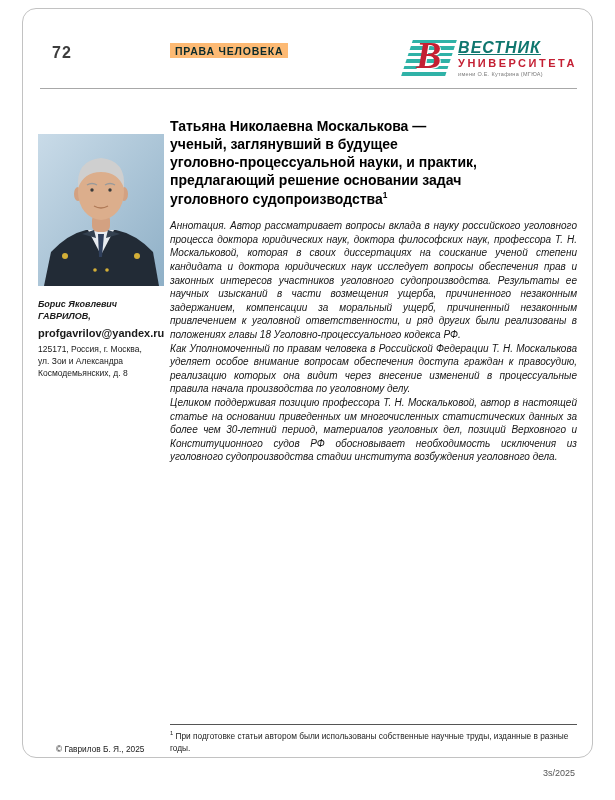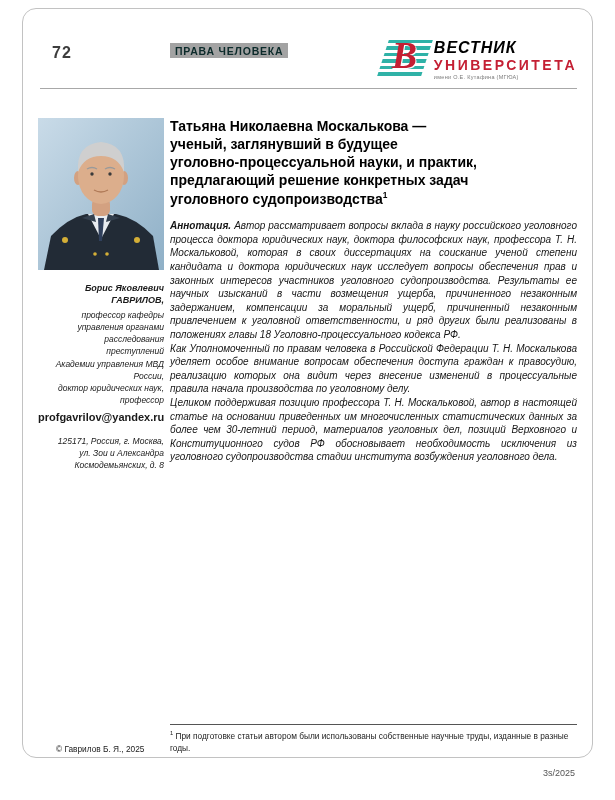--- a/index.html
+++ b/index.html
@@ -16,58 +16,58 @@
     border:1px solid #c2c2c2; border-radius:14px; pointer-events:none;
   }
   
   .page-number {
     position:absolute; left:52px; top:44px;
     font-size:16px; font-weight:bold; color:#3d3d3d; letter-spacing:1px;
   }
   .section-title { position:absolute; left:170px; top:43px; }
   .strip {
     display:block; width:max-content;
-    background:#a3a3a3; color:#0c2b2b;
+    background:#fdba74; color:#0c2b2b;
     font-size:10.5px; font-weight:600; letter-spacing:0.8px;
     padding:2px 5px 1px; margin-bottom:2px;
   }
   .logo { position:absolute; right:38px; top:40px; display:flex; align-items:flex-start; gap:7px; }
   .logo-mark { position:relative; width:44px; height:36px; }
   .stripes {
     position:absolute; inset:0; transform:skewX(-18deg);
     background:repeating-linear-gradient(180deg,#2fb2a7 0 3.5px,#ffffff 3.5px 6.5px);
   }
   .logo-letter {
     position:absolute; left:9px; top:-5px;
     font-family:"Liberation Serif", serif;
     font-size:38px; line-height:40px; font-weight:bold; font-style:italic;
     color:#c41f33; text-shadow:1px 1px 0 #ffffff;
   }
-  .logo-name { color:#000000; font-weight:bold; font-style:italic; font-size:16px; letter-spacing:1px; line-height:1; }
-  .logo-name2 { color:#c41f33; font-weight:bold; font-size:14px; letter-spacing:2.5px; margin-top:2px; line-height:1; }
+  .logo-name { color:#0f766e; font-weight:bold; font-style:italic; font-size:16px; letter-spacing:1px; line-height:1;text-decoration:underline; }
+  .logo-name2 { color:#c41f33; font-weight:bold; font-size:11px; letter-spacing:2.5px; margin-top:2px; line-height:1; }
   .logo-tagline { color:#7a7a7a; font-size:5.5px; letter-spacing:0.3px; margin-top:3px; line-height:1; }
   .header-rule { position:absolute; left:40px; right:38px; top:88px; height:1px; background:#a8a8a8; }
   
-  .author-col { position:absolute; left:38px; top:118px; width:126px; text-align:right; }
+  .author-col { position:absolute; left:38px; top:134px; width:126px; text-align:left; }
   .photo { width:126px; height:152px; margin-bottom:12px; display:block; }
   .author-name { font-weight:bold; font-style:italic; font-size:9px; line-height:1.35; white-space:pre-line; }
   .author-role { font-style:italic; font-size:8.5px; line-height:1.42; white-space:pre-line; margin-top:3px; }
   .author-email { font-weight:bold; font-size:11px; margin-top:5px; }
-  .author-address { font-style:italic; font-size:8.5px; line-height:1.42; white-space:pre-line; margin-top:12px; }
+  .author-address { font-size:8.5px; line-height:1.42; white-space:pre-line; margin-top:4px; }
   
   .article-col { position:absolute; left:170px; top:118px; width:407px; }
   .title { font-size:14px; font-weight:bold; line-height:1.28; color:#000; }
   .title .tline { white-space:pre-line; }
   .title sup { font-size:60%; }
   .abstract {
     font-style:italic; font-size:10px; line-height:1.36;
     text-align:justify; color:#161616;
   }
   .abstract.first { margin-top:11px; }
-  .lbl { font-weight:bold;margin-top:20px; }
+  .lbl { font-weight:normal;margin-top:20px; }
   
   .footnote {
     position:absolute; left:170px; top:724px; width:407px;
     border-top:1px solid #555; padding-top:4px;
     font-size:8.3px; line-height:1.45; color:#222;
   }
   .footnote sup { font-size:70%; }
   .copyright { position:absolute; left:56px; top:744px; font-size:8.3px; color:#222; }
   .issue { position:absolute; right:40px; top:768px; font-size:9px; color:#555;text-align:center; }
 </style>
@@ -120,39 +120,31 @@
     <path d="M56 72 Q63 76 70 72" stroke="#b07a57" stroke-width="1.3" fill="none"></path>
     <path d="M44 100 L56 96 L58 104 Z" fill="#33404f"></path>
     <path d="M82 100 L70 96 L68 104 Z" fill="#33404f"></path>
     <circle cx="27" cy="122" r="3" fill="#d4af37"></circle>
     <circle cx="99" cy="122" r="3" fill="#d4af37"></circle>
     <circle cx="57" cy="136" r="1.8" fill="#d4af37"></circle>
     <circle cx="69" cy="136" r="1.8" fill="#d4af37"></circle>
   </svg>
   <div class="author-name">Борис Яковлевич
 ГАВРИЛОВ,</div>
-  <div class="author-role">профессор кафедры
-управления органами
-расследования
-преступлений
-Академии управления МВД
-России,
-доктор юридических наук,
-профессор</div>
   <div class="author-email">profgavrilov@yandex.ru</div>
   <div class="author-address">125171, Россия, г. Москва,
 ул. Зои и Александра
 Космодемьянских, д. 8</div>
 </aside>
 
 <main class="article-col">
   <h1 class="title"><span class="tline">Татьяна Николаевна Москалькова —
 ученый, заглянувший в будущее
 уголовно-процессуальной науки, и практик,
-предлагающий решение конкретных задач
+предлагающий решение основании задач
 уголовного судопроизводства</span><sup>1</sup></h1>
 
   <p class="abstract first"><span class="lbl">Аннотация.</span> <span>Автор рассматривает вопросы вклада в науку российского уголовного процесса доктора юридических наук, доктора философских наук, профессора Т. Н. Москальковой, которая в своих диссертациях на соискание ученой степени кандидата и доктора юридических наук исследует вопросы обеспечения прав и законных интересов участников уголовного судопроизводства. Результаты ее научных изысканий в части возмещения ущерба, причиненного незаконным задержанием, компенсации за моральный ущерб, причиненный незаконным привлечением к уголовной ответственности, и ряд других были реализованы в положениях главы 18 Уголовно-процессуального кодекса РФ.</span></p>
 
   <p class="abstract">Как Уполномоченный по правам человека в Российской Федерации Т. Н. Москалькова уделяет особое внимание вопросам обеспечения доступа граждан к правосудию, реализацию которых она видит через внесение изменений в процессуальные правила начала производства по уголовному делу.</p>
 
   <p class="abstract">Целиком поддерживая позицию профессора Т. Н. Москальковой, автор в настоящей статье на основании приведенных им многочисленных статистических данных за более чем 30-летний период, материалов уголовных дел, позиций Верховного и Конституционного судов РФ обосновывает необходимость исключения из уголовного судопроизводства стадии института возбуждения уголовного дела.</p>
 
 </main>
 

